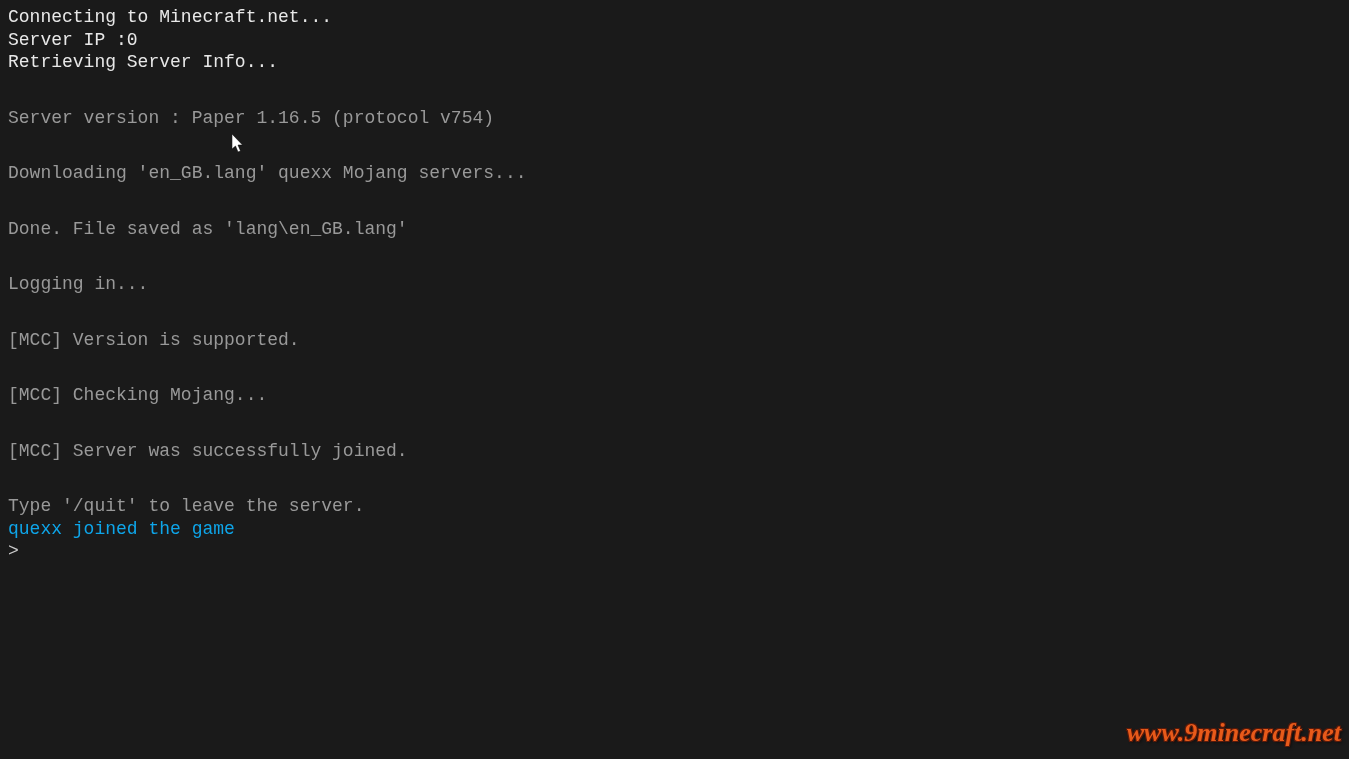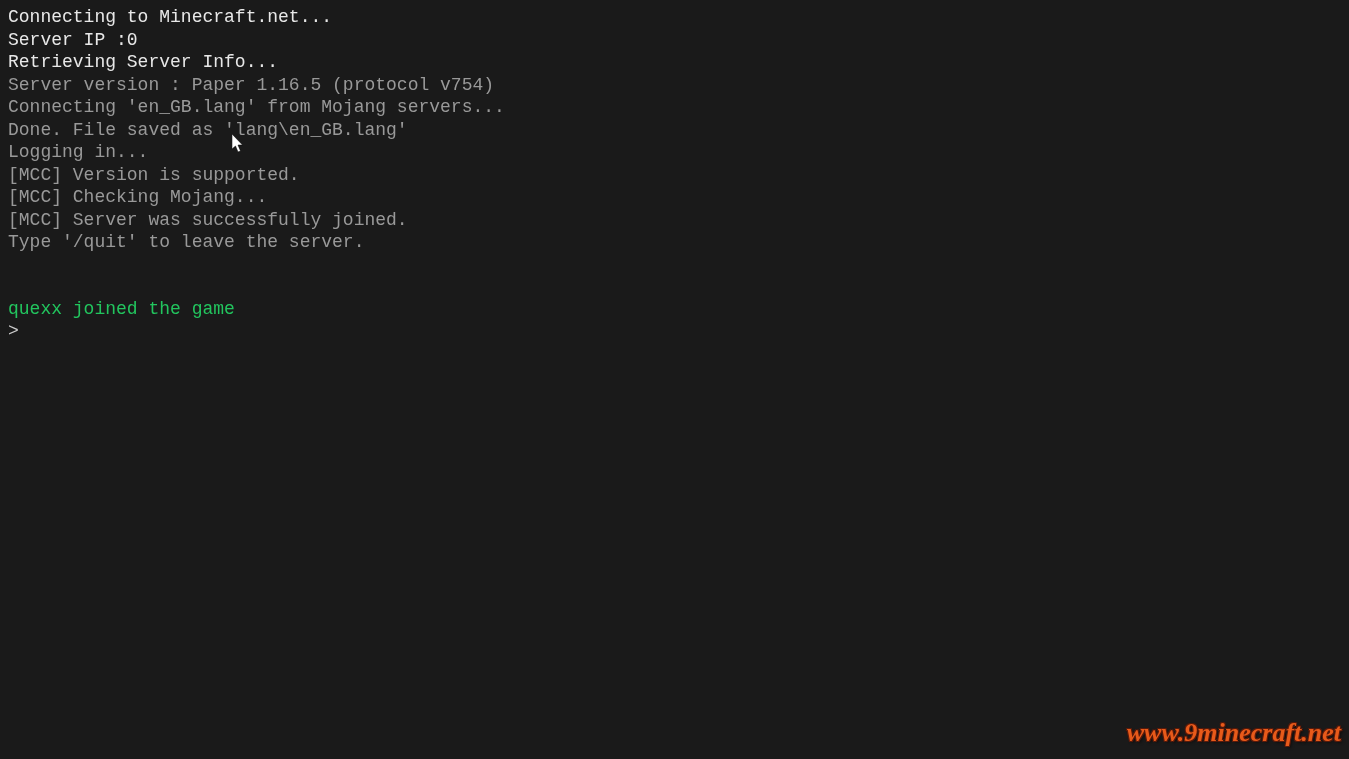--- a/index.html
+++ b/index.html
@@ -21,24 +21,24 @@
     }
     .console-line {
       white-space: pre;
       display: block;
     }
     .color-white {
       color: #e8e8e8;
     }
     .color-gray {
       color: #999999;
+      margin-top: 33px;
     }
     .color-yellow {
-      color: #22c55e;
-      margin-top: 44px;
+      color: #0ea5e9;
     }
     .prompt-line {
       display: flex;
       align-items: center;
     }
     .prompt-symbol {
       color: #cccccc;
     }
     .prompt-input {
       background: transparent;
@@ -75,21 +75,21 @@
     }
   </style>
 </head>
 <body>
 
 <div>
   <span class="console-line color-white">Connecting to Minecraft.net...</span>
   <span class="console-line color-white">Server IP :0</span>
   <span class="console-line color-white">Retrieving Server Info...</span>
   <span class="console-line color-gray">Server version : Paper 1.16.5 (protocol v754)</span>
-  <span class="console-line color-gray">Connecting 'en_GB.lang' from Mojang servers...</span>
+  <span class="console-line color-gray">Downloading 'en_GB.lang' quexx Mojang servers...</span>
   <span class="console-line color-gray">Done. File saved as 'lang\en_GB.lang'</span>
   <span class="console-line color-gray">Logging in...</span>
   <span class="console-line color-gray">[MCC] Version is supported.</span>
   <span class="console-line color-gray">[MCC] Checking Mojang...</span>
   <span class="console-line color-gray">[MCC] Server was successfully joined.</span>
   <span class="console-line color-gray">Type '/quit' to leave the server.</span>
   <span class="console-line color-yellow">quexx joined the game</span>
   <div class="prompt-line">
     <span class="prompt-symbol">&gt;</span>
     <input type="text" class="prompt-input" value="" style="">

